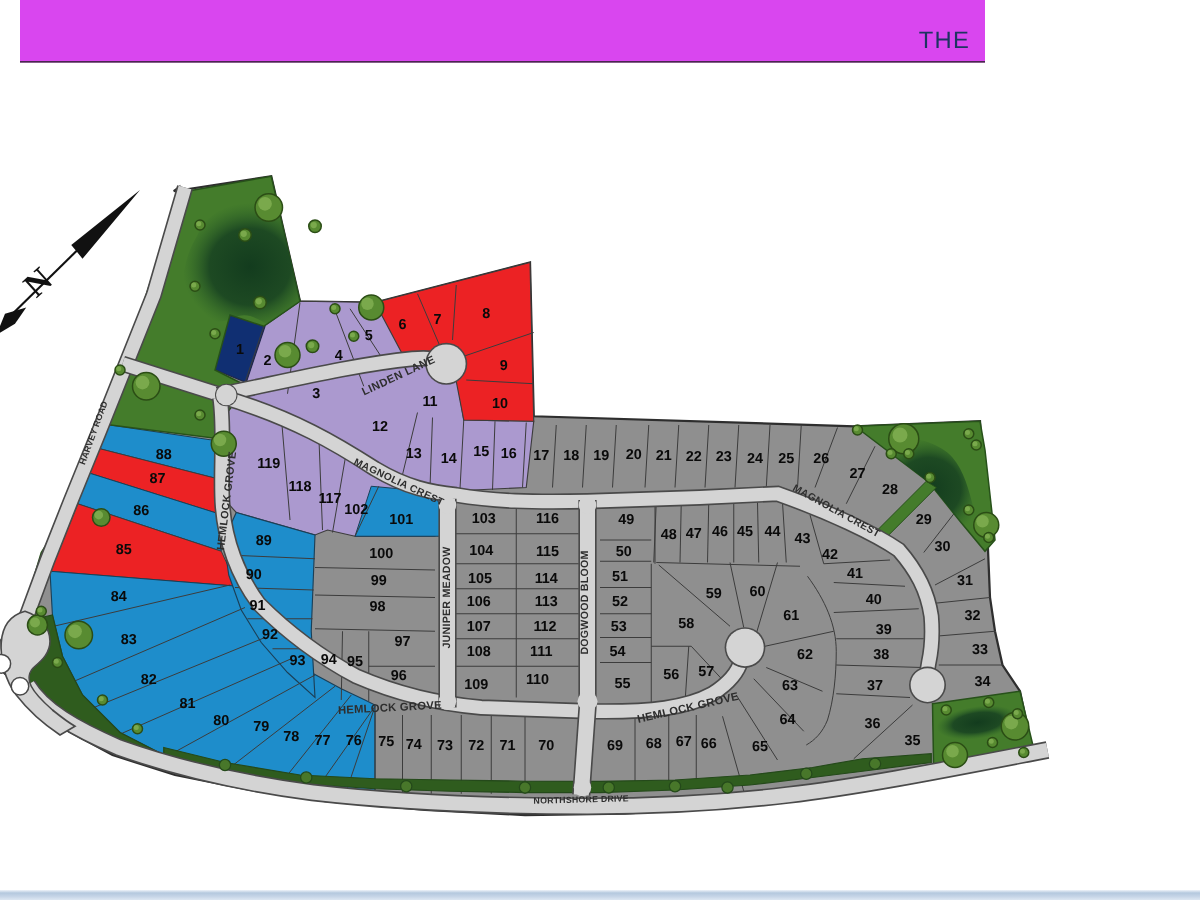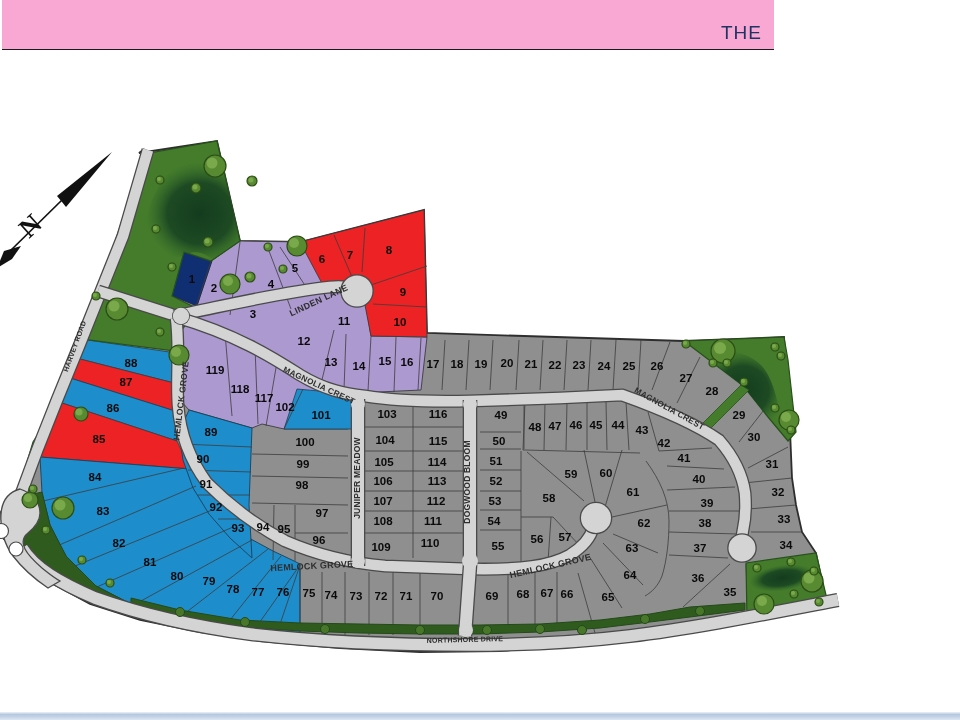--- a/index.html
+++ b/index.html
@@ -1,17 +1,17 @@
 <!DOCTYPE html>
 <html><head>
 <meta charset="utf-8">
 <style>
 html,body{margin:0;padding:0;background:#fff;width:960px;height:720px;overflow:hidden}
 .page{position:relative;width:960px;height:720px;font-family:"Liberation Sans",sans-serif}
-.topbar{position:absolute;left:2px;top:0;width:772px;height:50px;background:#f9a8d4;border-bottom:1.7px solid #1c1c1c;box-sizing:border-box}
+.topbar{position:absolute;left:16px;top:0;width:772px;height:50px;background:#d946ef;border-bottom:1.7px solid #1c1c1c;box-sizing:border-box}
 .brand{position:absolute;top:22px;right:12px;font-size:19px;letter-spacing:1px;color:#1e3462}
 .bottombar{position:absolute;left:0;top:712px;width:960px;height:8px}
 </style>
 </head>
 <body>
 <div class="page">
 
 <div class="topbar">
 
 <span class="brand">THE</span>

